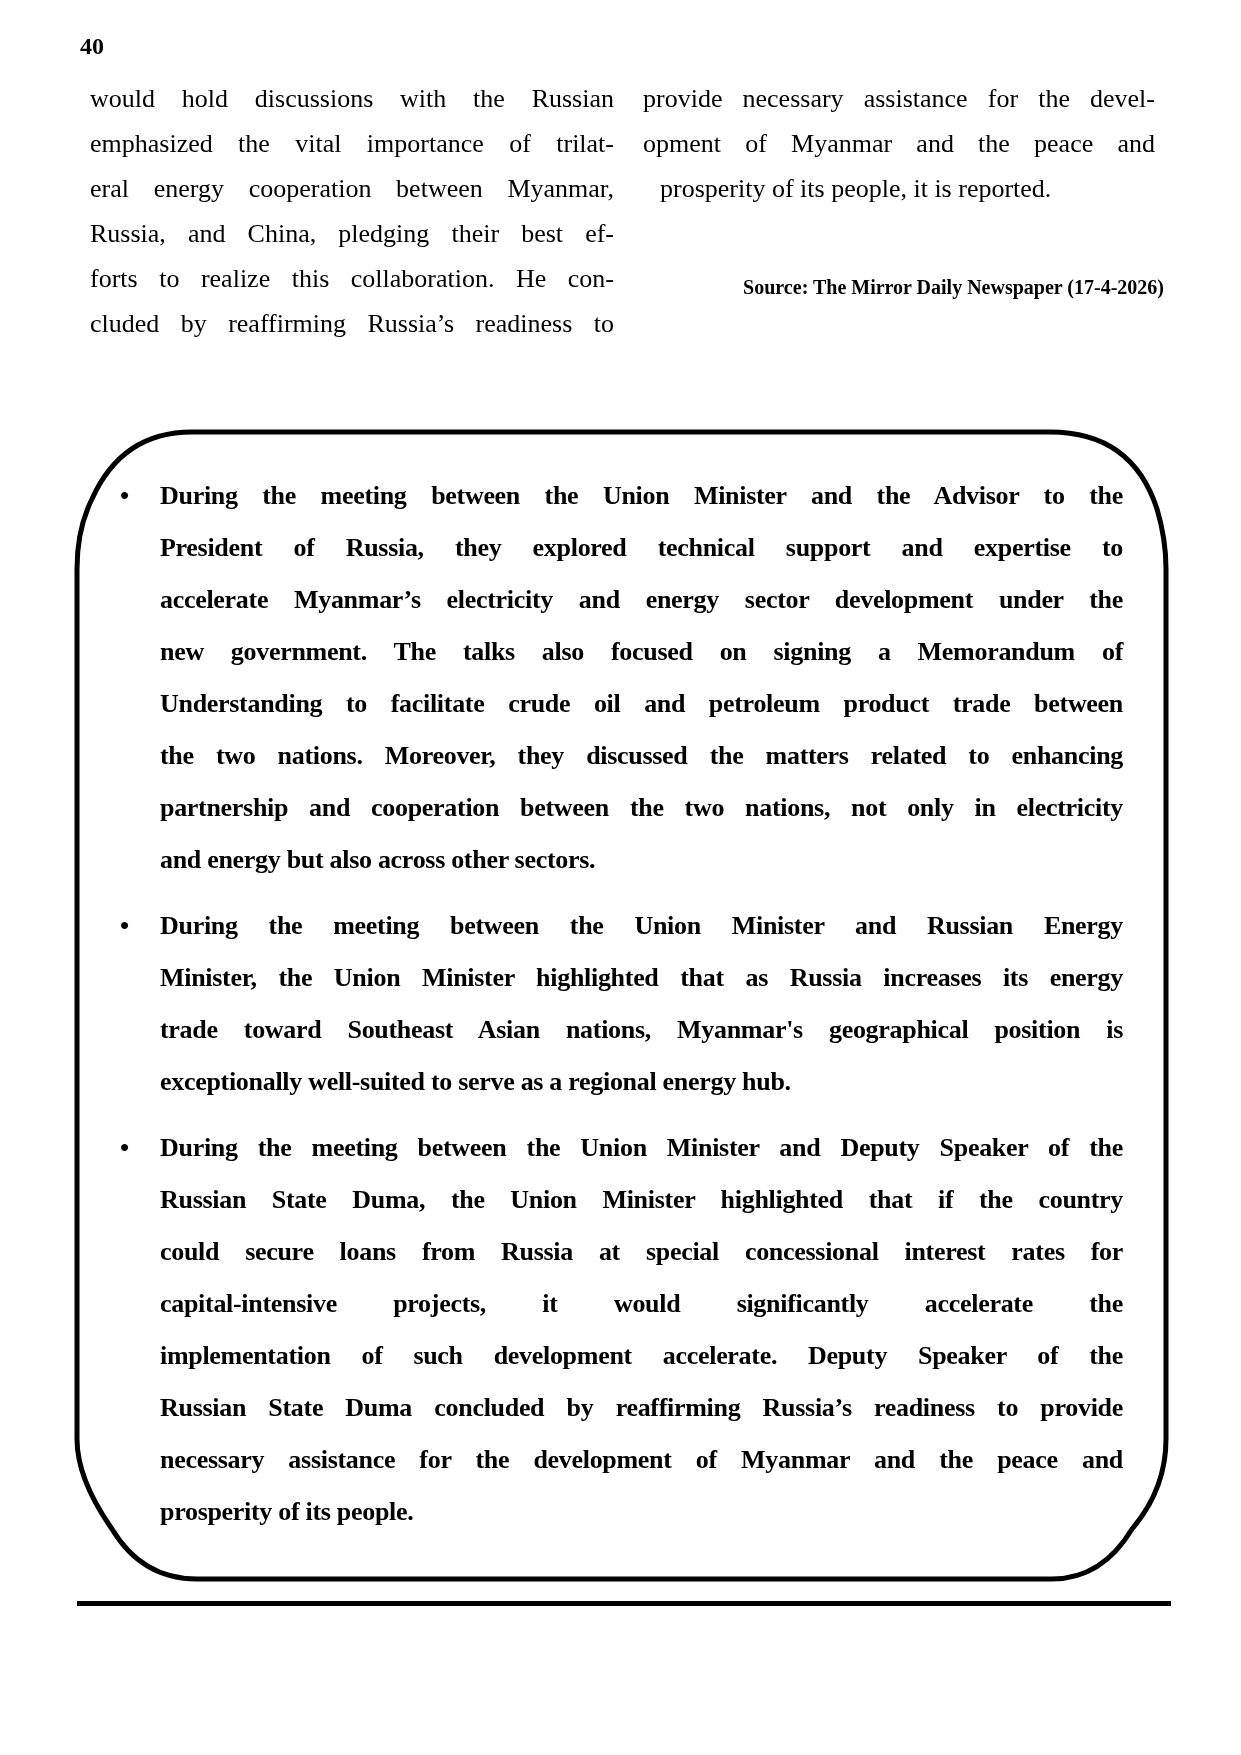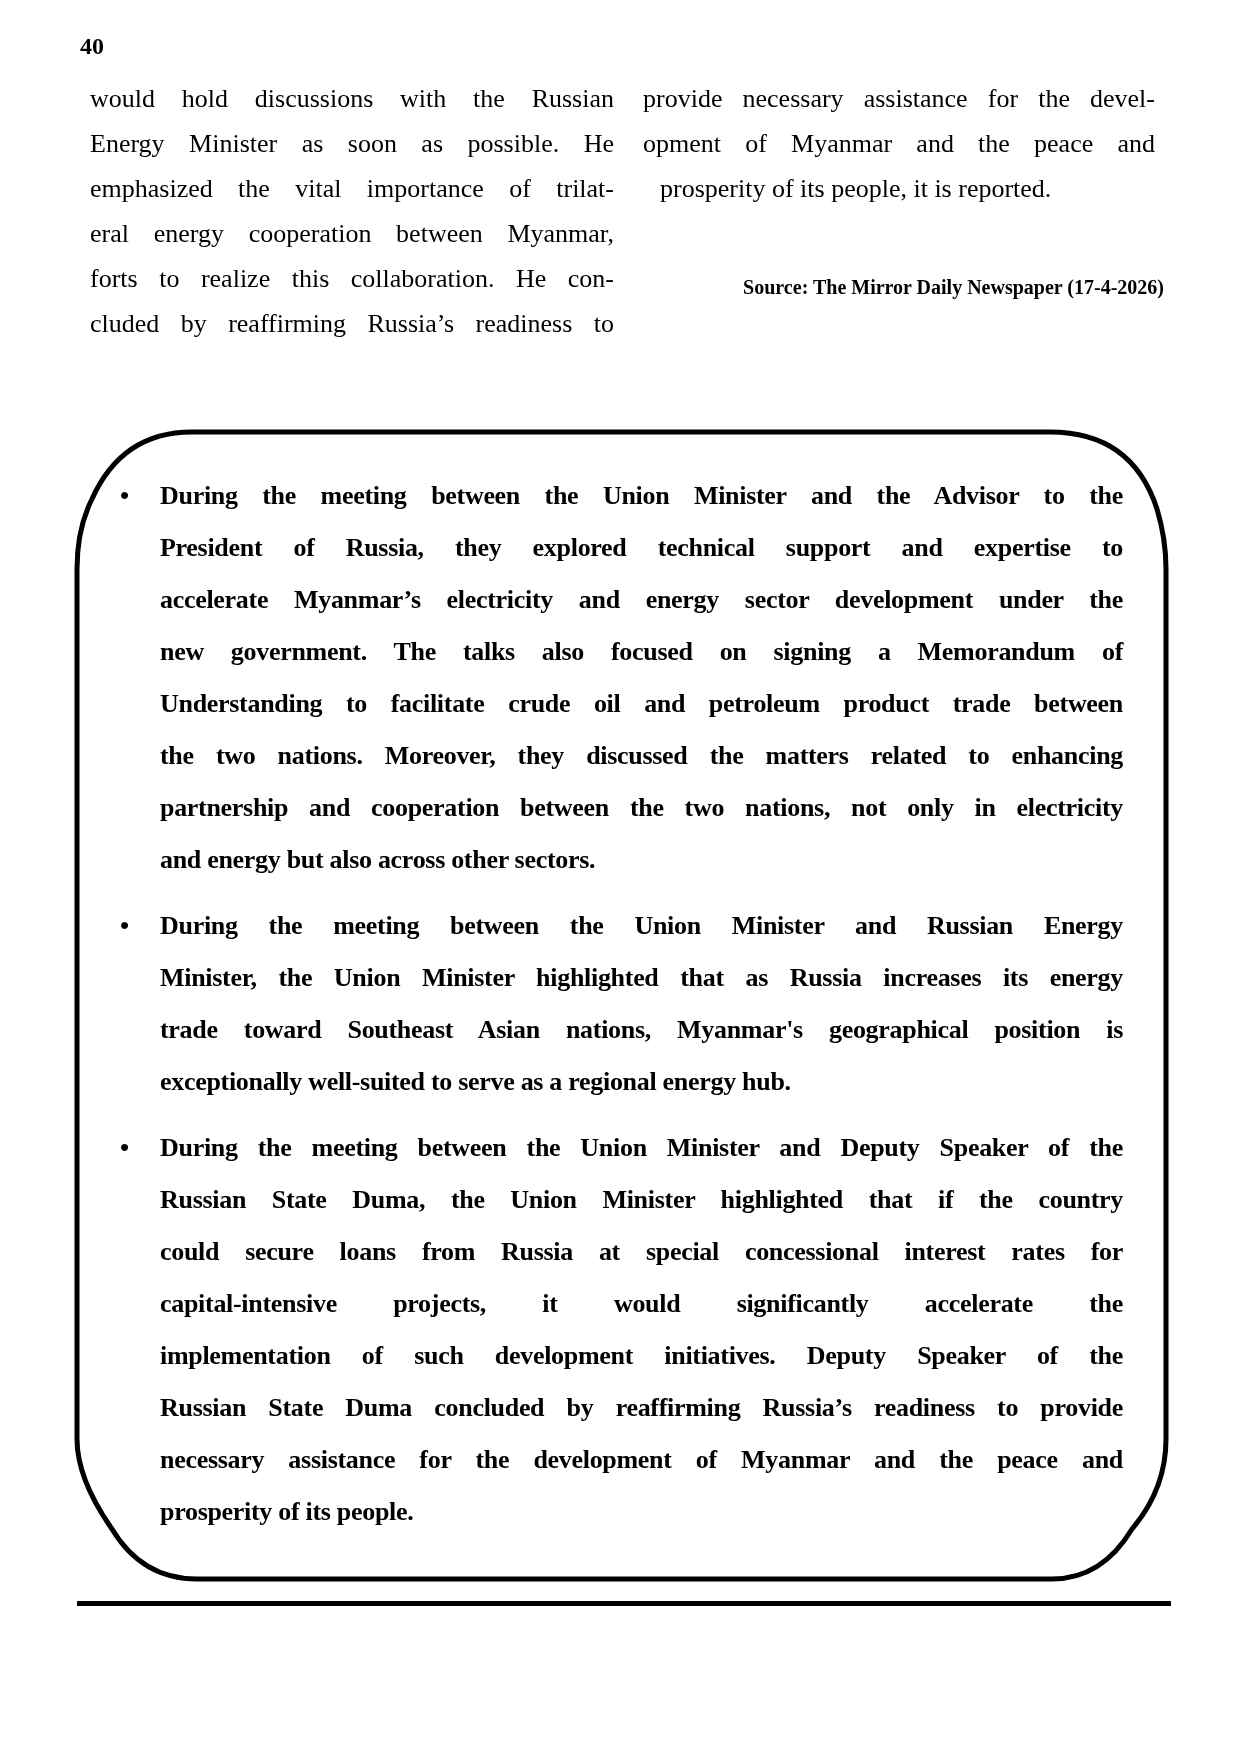--- a/index.html
+++ b/index.html
@@ -24,23 +24,23 @@
   .bline.last { text-align-last: left; font-family: Liberation Serif, serif; }
   .bottom-rule { position: absolute; left: 77px; top: 1601px; width: 1094px; height: 5px; background: #000; }
 </style>
 </head>
 <body>
 
 <div class="page-number">40</div>
 
 <div class="col left">
   <span class="line">would hold discussions with the Russian</span>
-  <span class="line">Energy Minister as soon as possible. He</span>
   <span class="line">emphasized the vital importance of trilat-</span>
   <span class="line">eral energy cooperation between Myanmar,</span>
+  <span class="line">Russia, and China, pledging their best ef-</span>
   <span class="line">forts to realize this collaboration. He con-</span>
   <span class="line">cluded by reaffirming Russia’s readiness to</span>
 </div>
 
 <div class="col right">
   <span class="line">provide necessary assistance for the devel-</span>
   <span class="line">opment of Myanmar and the peace and</span>
   <span class="line last">prosperity of its people, it is reported.</span>
 </div>
 
@@ -70,20 +70,20 @@
     <span class="bline">Minister, the Union Minister highlighted that as Russia increases its energy</span>
     <span class="bline">trade toward Southeast Asian nations, Myanmar's geographical position is</span>
     <span class="bline last">exceptionally well-suited to serve as a regional energy hub.</span>
   </li>
   <li class="bullet">
     <span class="bullet-dot">•</span>
     <span class="bline">During the meeting between the Union Minister and Deputy Speaker of the</span>
     <span class="bline">Russian State Duma, the Union Minister highlighted that if the country</span>
     <span class="bline">could secure loans from Russia at special concessional interest rates for</span>
     <span class="bline">capital-intensive projects, it would significantly accelerate the</span>
-    <span class="bline">implementation of such development initiatives. Deputy Speaker of the</span>
+    <span class="bline">implementation of such development accelerate. Deputy Speaker of the</span>
     <span class="bline">Russian State Duma concluded by reaffirming Russia’s readiness to provide</span>
     <span class="bline">necessary assistance for the development of Myanmar and the peace and</span>
     <span class="bline last">prosperity of its people.</span>
   </li>
 </ul>
 
 <div class="bottom-rule"></div>
 
 </body></html>

